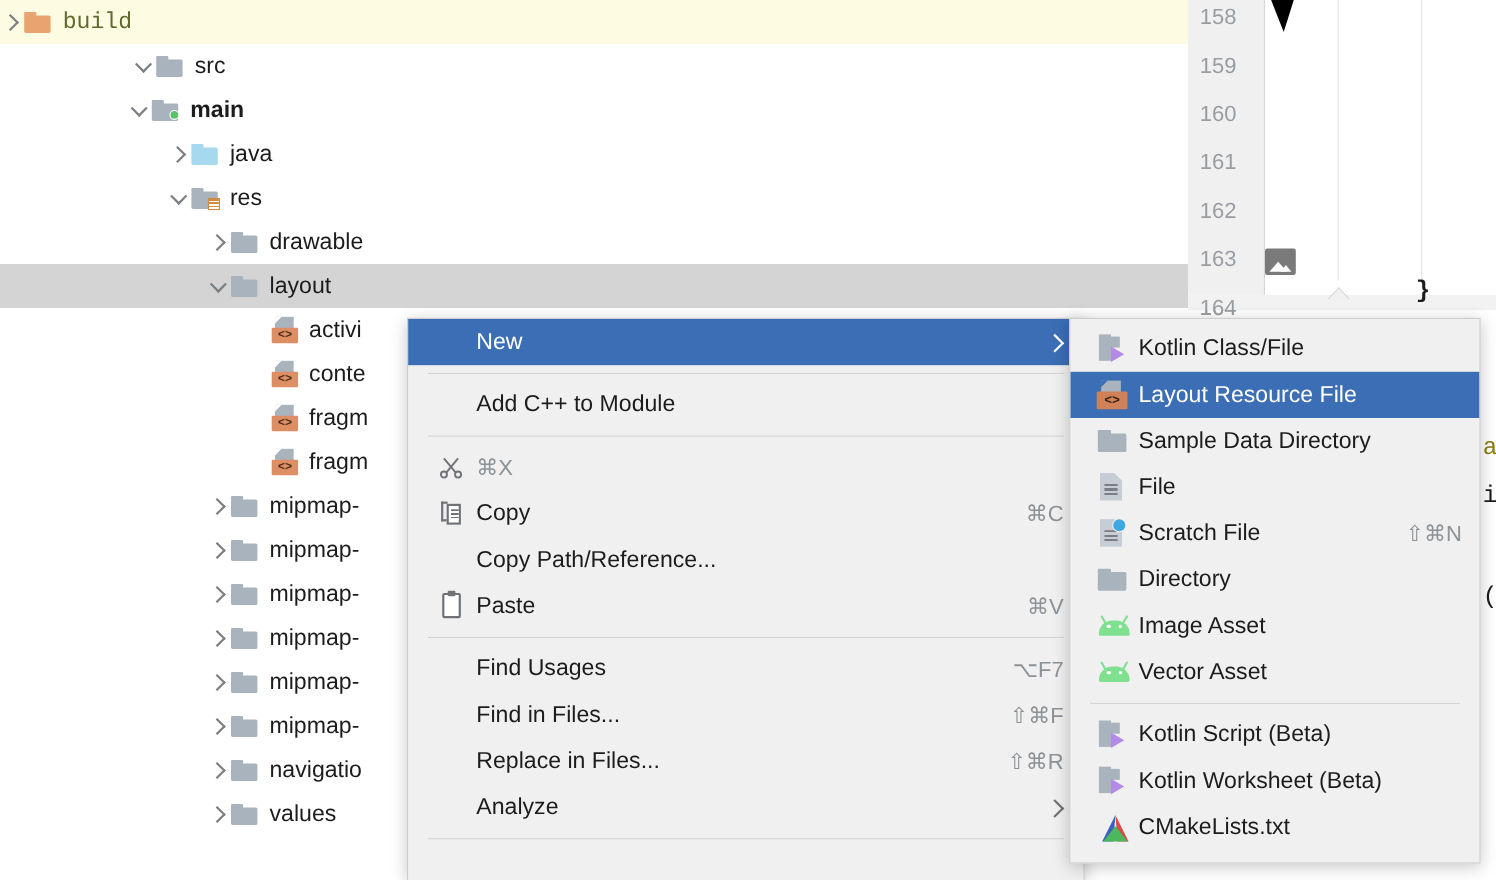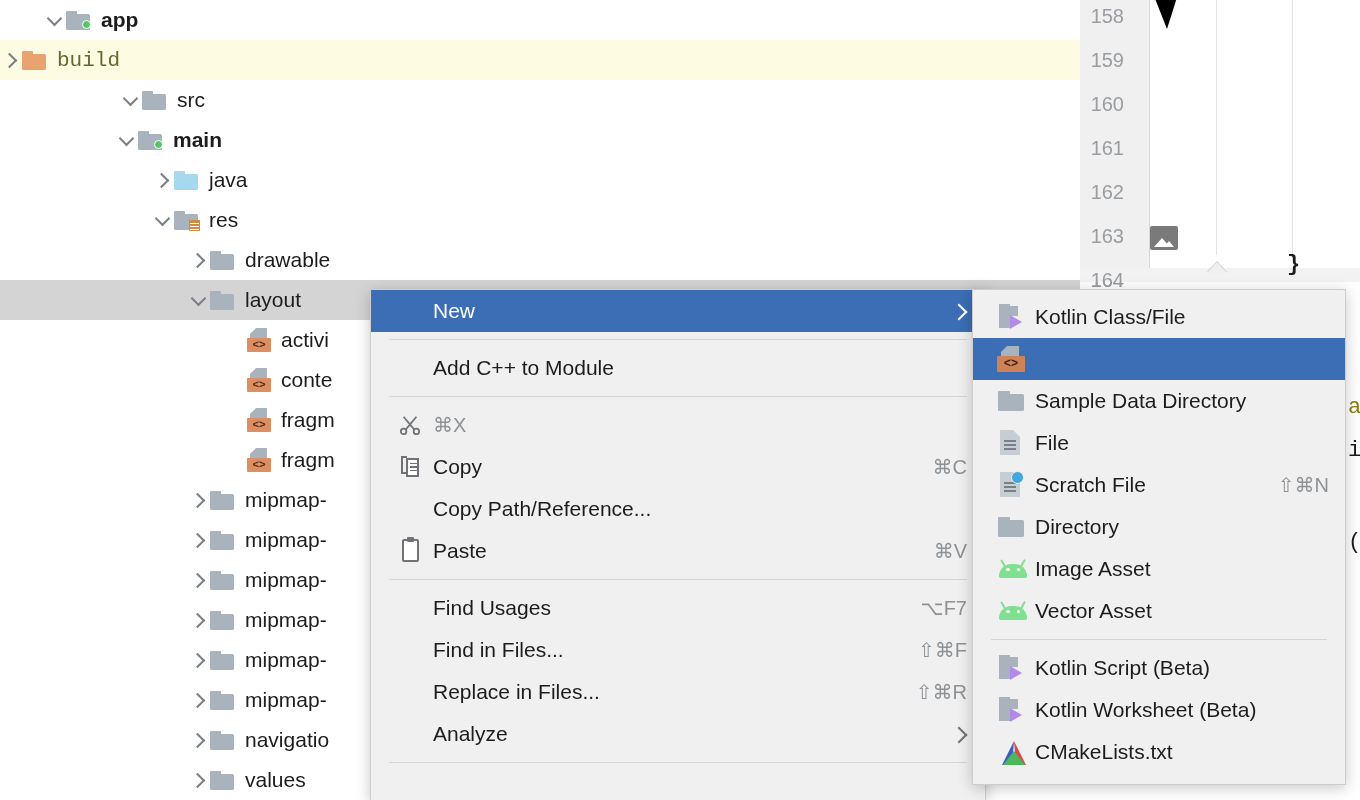--- a/index.html
+++ b/index.html
@@ -285,31 +285,20 @@
     position:absolute; font-family:"Liberation Mono", monospace;
     font-size:22px; white-space:pre;
   }
 </style>
 </head>
 <body>
 
 <div id="root">
 
   <div id="project-tree">
-      <div class="tree-row bold" style="padding-left: 44px;">
-        <span class="twisty expanded"></span>
-        <span class="ficon">
-          <span class="folder grey">
-            <span class="tab"></span>
-            <span class="body"></span>
-            <span class="greendot"></span>
-          </span>
-        </span>
-        <span class="tree-label">app</span>
-      </div>
       <div class="tree-row highlight" style=" font-family: Liberation Mono, monospace;">
         <span class="twisty collapsed"></span>
         <span class="ficon">
           <span class="folder orange">
             <span class="tab"></span>
             <span class="body"></span>
           </span>
         </span>
         <span class="tree-label">build</span>
       </div>
@@ -600,20 +589,21 @@
         </span>
         <span class="si-label">Kotlin Class/File</span>
       </div>
       <div class="sub-item sel">
         <span class="si-icon">
           <span class="ic-xml">
             <span class="sheet"></span>
             <span class="tag">&lt;&gt;</span>
           </span>
         </span>
+        <span class="si-label">Layout Resource File</span>
       </div>
       <div class="sub-item">
         <span class="si-icon">
           <span class="ic-folder">
             <span class="tab"></span>
             <span class="body"></span>
           </span>
         </span>
         <span class="si-label">Sample Data Directory</span>
       </div>

